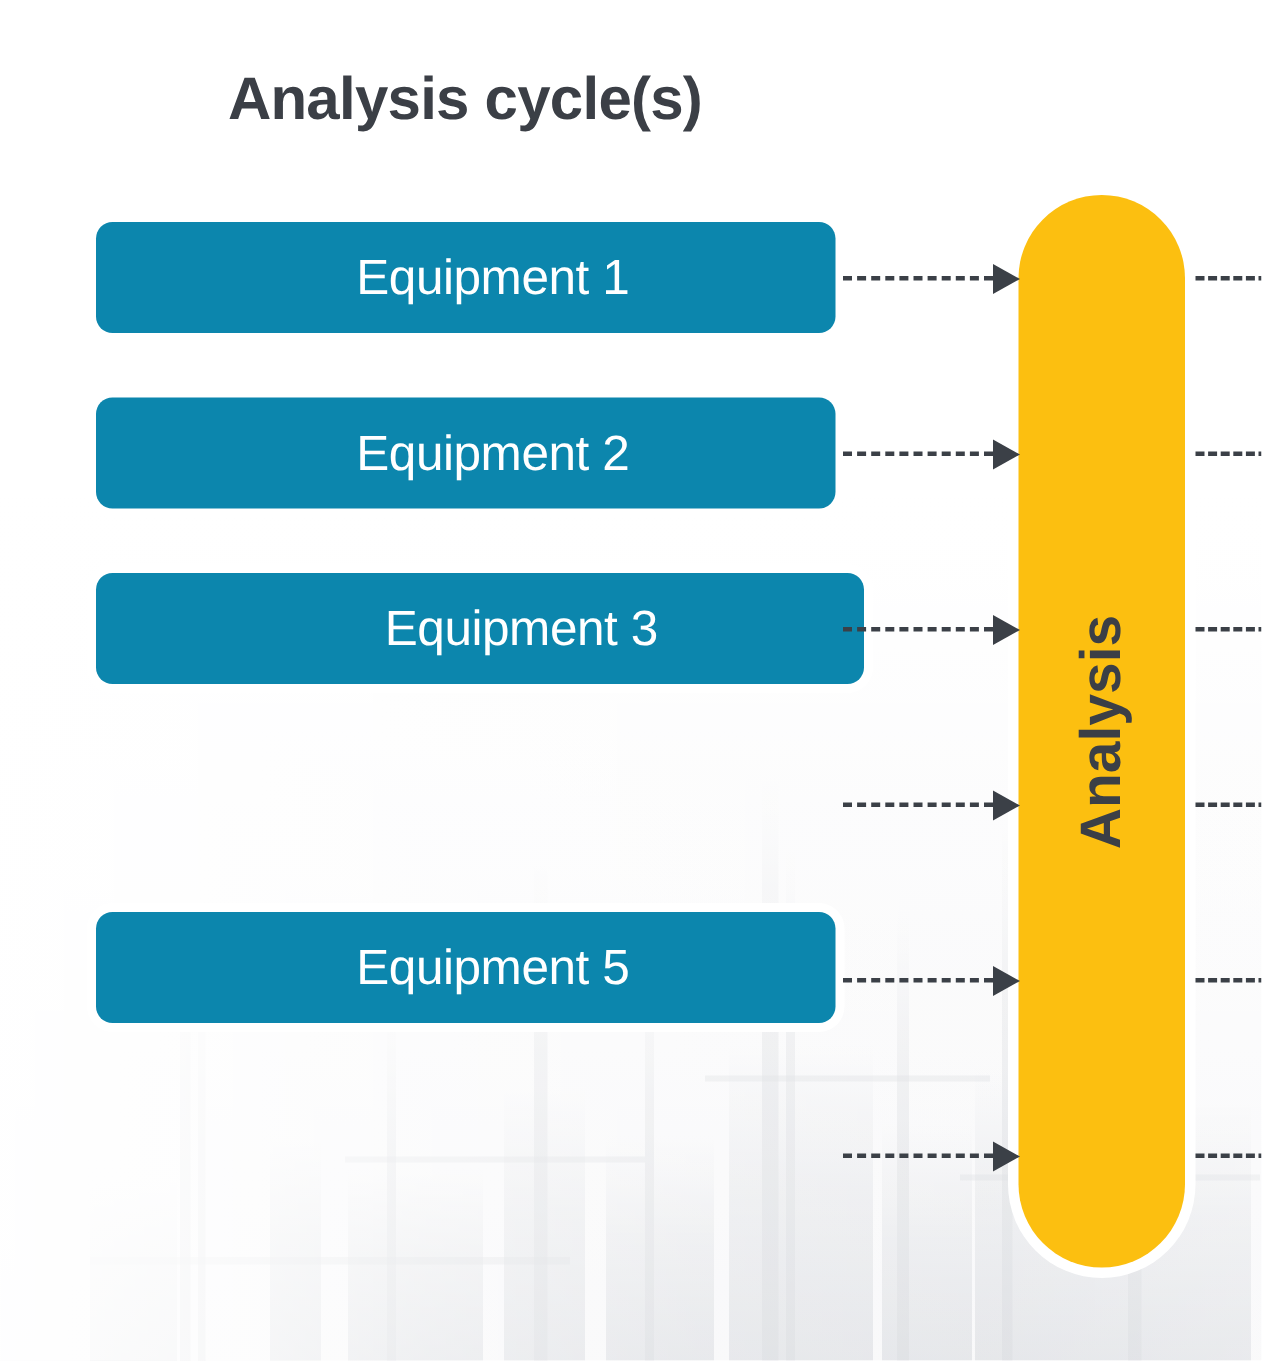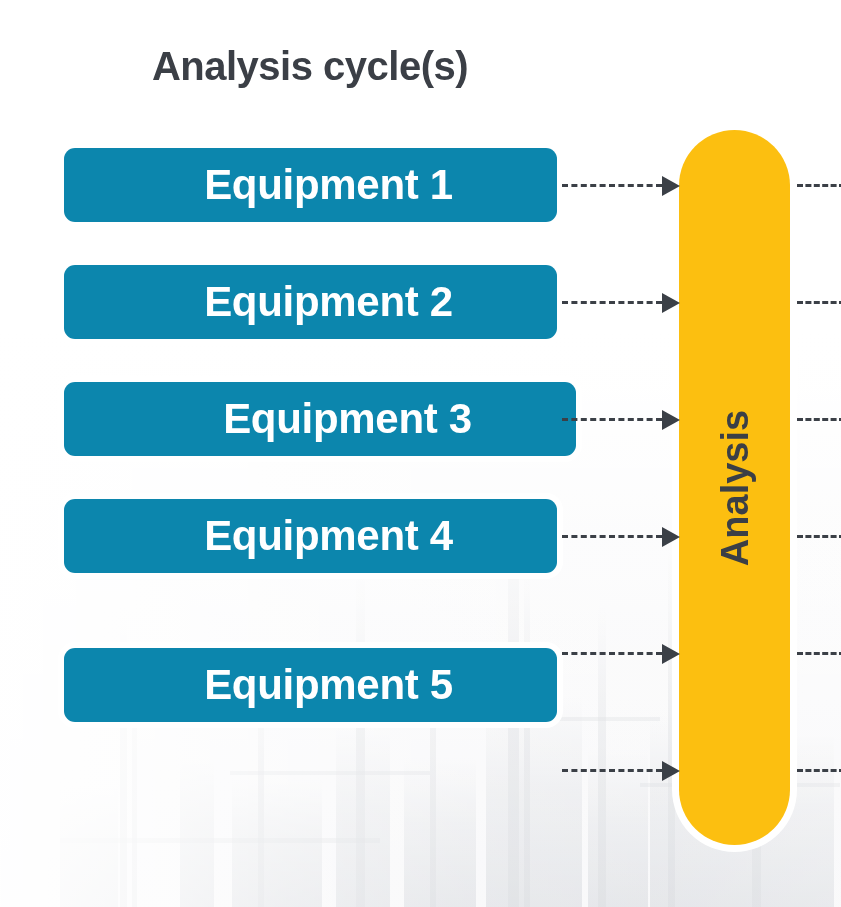--- a/index.html
+++ b/index.html
@@ -94,22 +94,22 @@
     height: 74px;
     border-radius: 11px;
     background: #0c86ad;
     box-shadow: 0 0 0 6px #ffffff;
     display: flex;
     align-items: center;
     justify-content: center;
   }
   .eq-label {
     color: #ffffff;
-    font-size: 42px;
-    font-weight: 700;
+    font-size: 33px;
+    font-weight: 400;
     letter-spacing: -0.3px;
     white-space: nowrap;
     transform: translateX(18px);
   }
 
   
   .arrow-in {
     position: absolute;
     left: 562px;
     height: 3px;
@@ -208,24 +208,21 @@
 
   <div class="eq-box" style="top:148px;">
     <span class="eq-label">Equipment 1</span>
   </div>
   <div class="eq-box" style="top:265px;">
     <span class="eq-label">Equipment 2</span>
   </div>
   <div class="eq-box" style="top:382px;padding-left:19px;">
     <span class="eq-label">Equipment 3</span>
   </div>
-  <div class="eq-box" style="top:499px;">
-    <span class="eq-label">Equipment 4</span>
-  </div>
-  <div class="eq-box" style="top:648px;">
+  <div class="eq-box" style="top:608px;">
     <span class="eq-label">Equipment 5</span>
   </div>
 
   <div class="analysis">
     <span class="analysis-label">Analysis</span>
   </div>
 
   <div class="arrow-in" style="top:184px;">
     <span class="dash"></span>
     <span class="head"></span>

